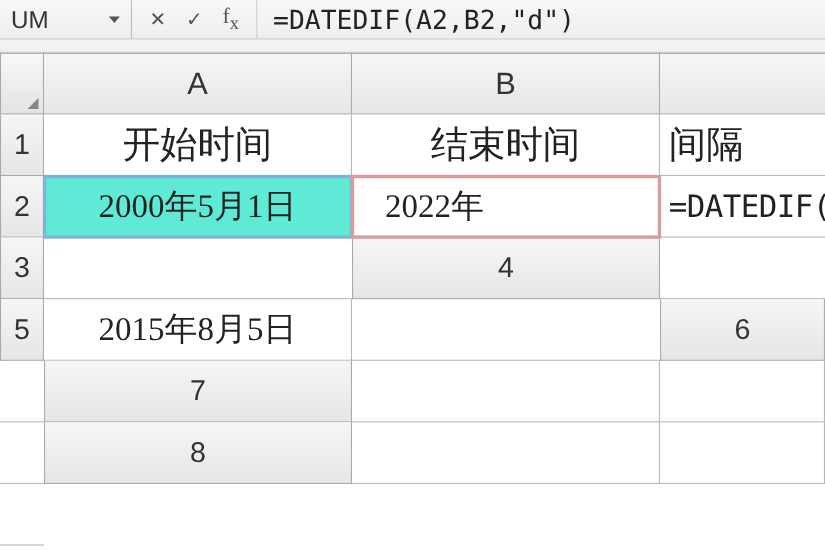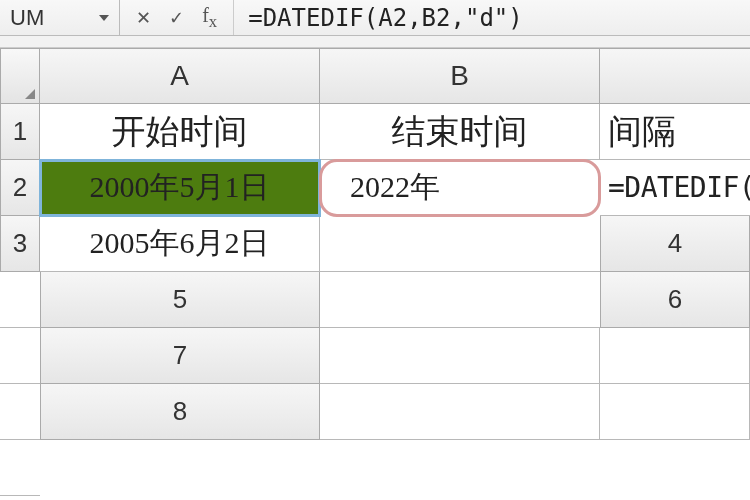--- a/index.html
+++ b/index.html
@@ -112,31 +112,30 @@
     color: #222;
     white-space: nowrap;
     overflow: hidden;
   }
   .cell.header-text { font-size: 34px; }
   .cell.col-c { justify-content: flex-start; padding-left: 8px; overflow: visible; border-right:none;}
   
   .active-a2 {
     outline: 3px solid #7fb4da;
     outline-offset: -2px;
-    background: #4d7c0f;
+    background: #5eead4;
     z-index: 2;
   }
   
   .ref-b2 {
     outline: 3px solid #d99b9b;
     outline-offset: -2px;
     z-index: 2;
     justify-content: flex-start;
     padding-left: 30px;
-    border-radius: 17px;
   }
   
   .c2-overlay {
     position: relative;
     font-family: Consolas, monospace;
     font-size: 28px;
     letter-spacing: -0.5px;
   }
 </style>
 </head>
@@ -169,27 +168,27 @@
   <div class="cell header-text">开始时间</div>
   <div class="cell header-text">结束时间</div>
   <div class="cell header-text col-c">间隔</div>
 
   <div class="rowhead">2</div>
   <div class="cell active-a2">2000年5月1日</div>
   <div class="cell ref-b2">2022年</div>
   <div class="cell col-c c2-overlay">=DATEDIF(A</div>
 
   <div class="rowhead">3</div>
-  <div class="cell">2005年6月2日</div>
   <div class="cell col-c"></div>
 
   <div class="rowhead">4</div>
   <div class="cell col-c"></div>
 
   <div class="rowhead">5</div>
+  <div class="cell">2015年8月5日</div>
   <div class="cell col-c"></div>
 
   <div class="rowhead">6</div>
   <div class="cell col-c"></div>
 
   <div class="rowhead">7</div>
   <div class="cell"></div>
   <div class="cell"></div>
   <div class="cell col-c"></div>
 

